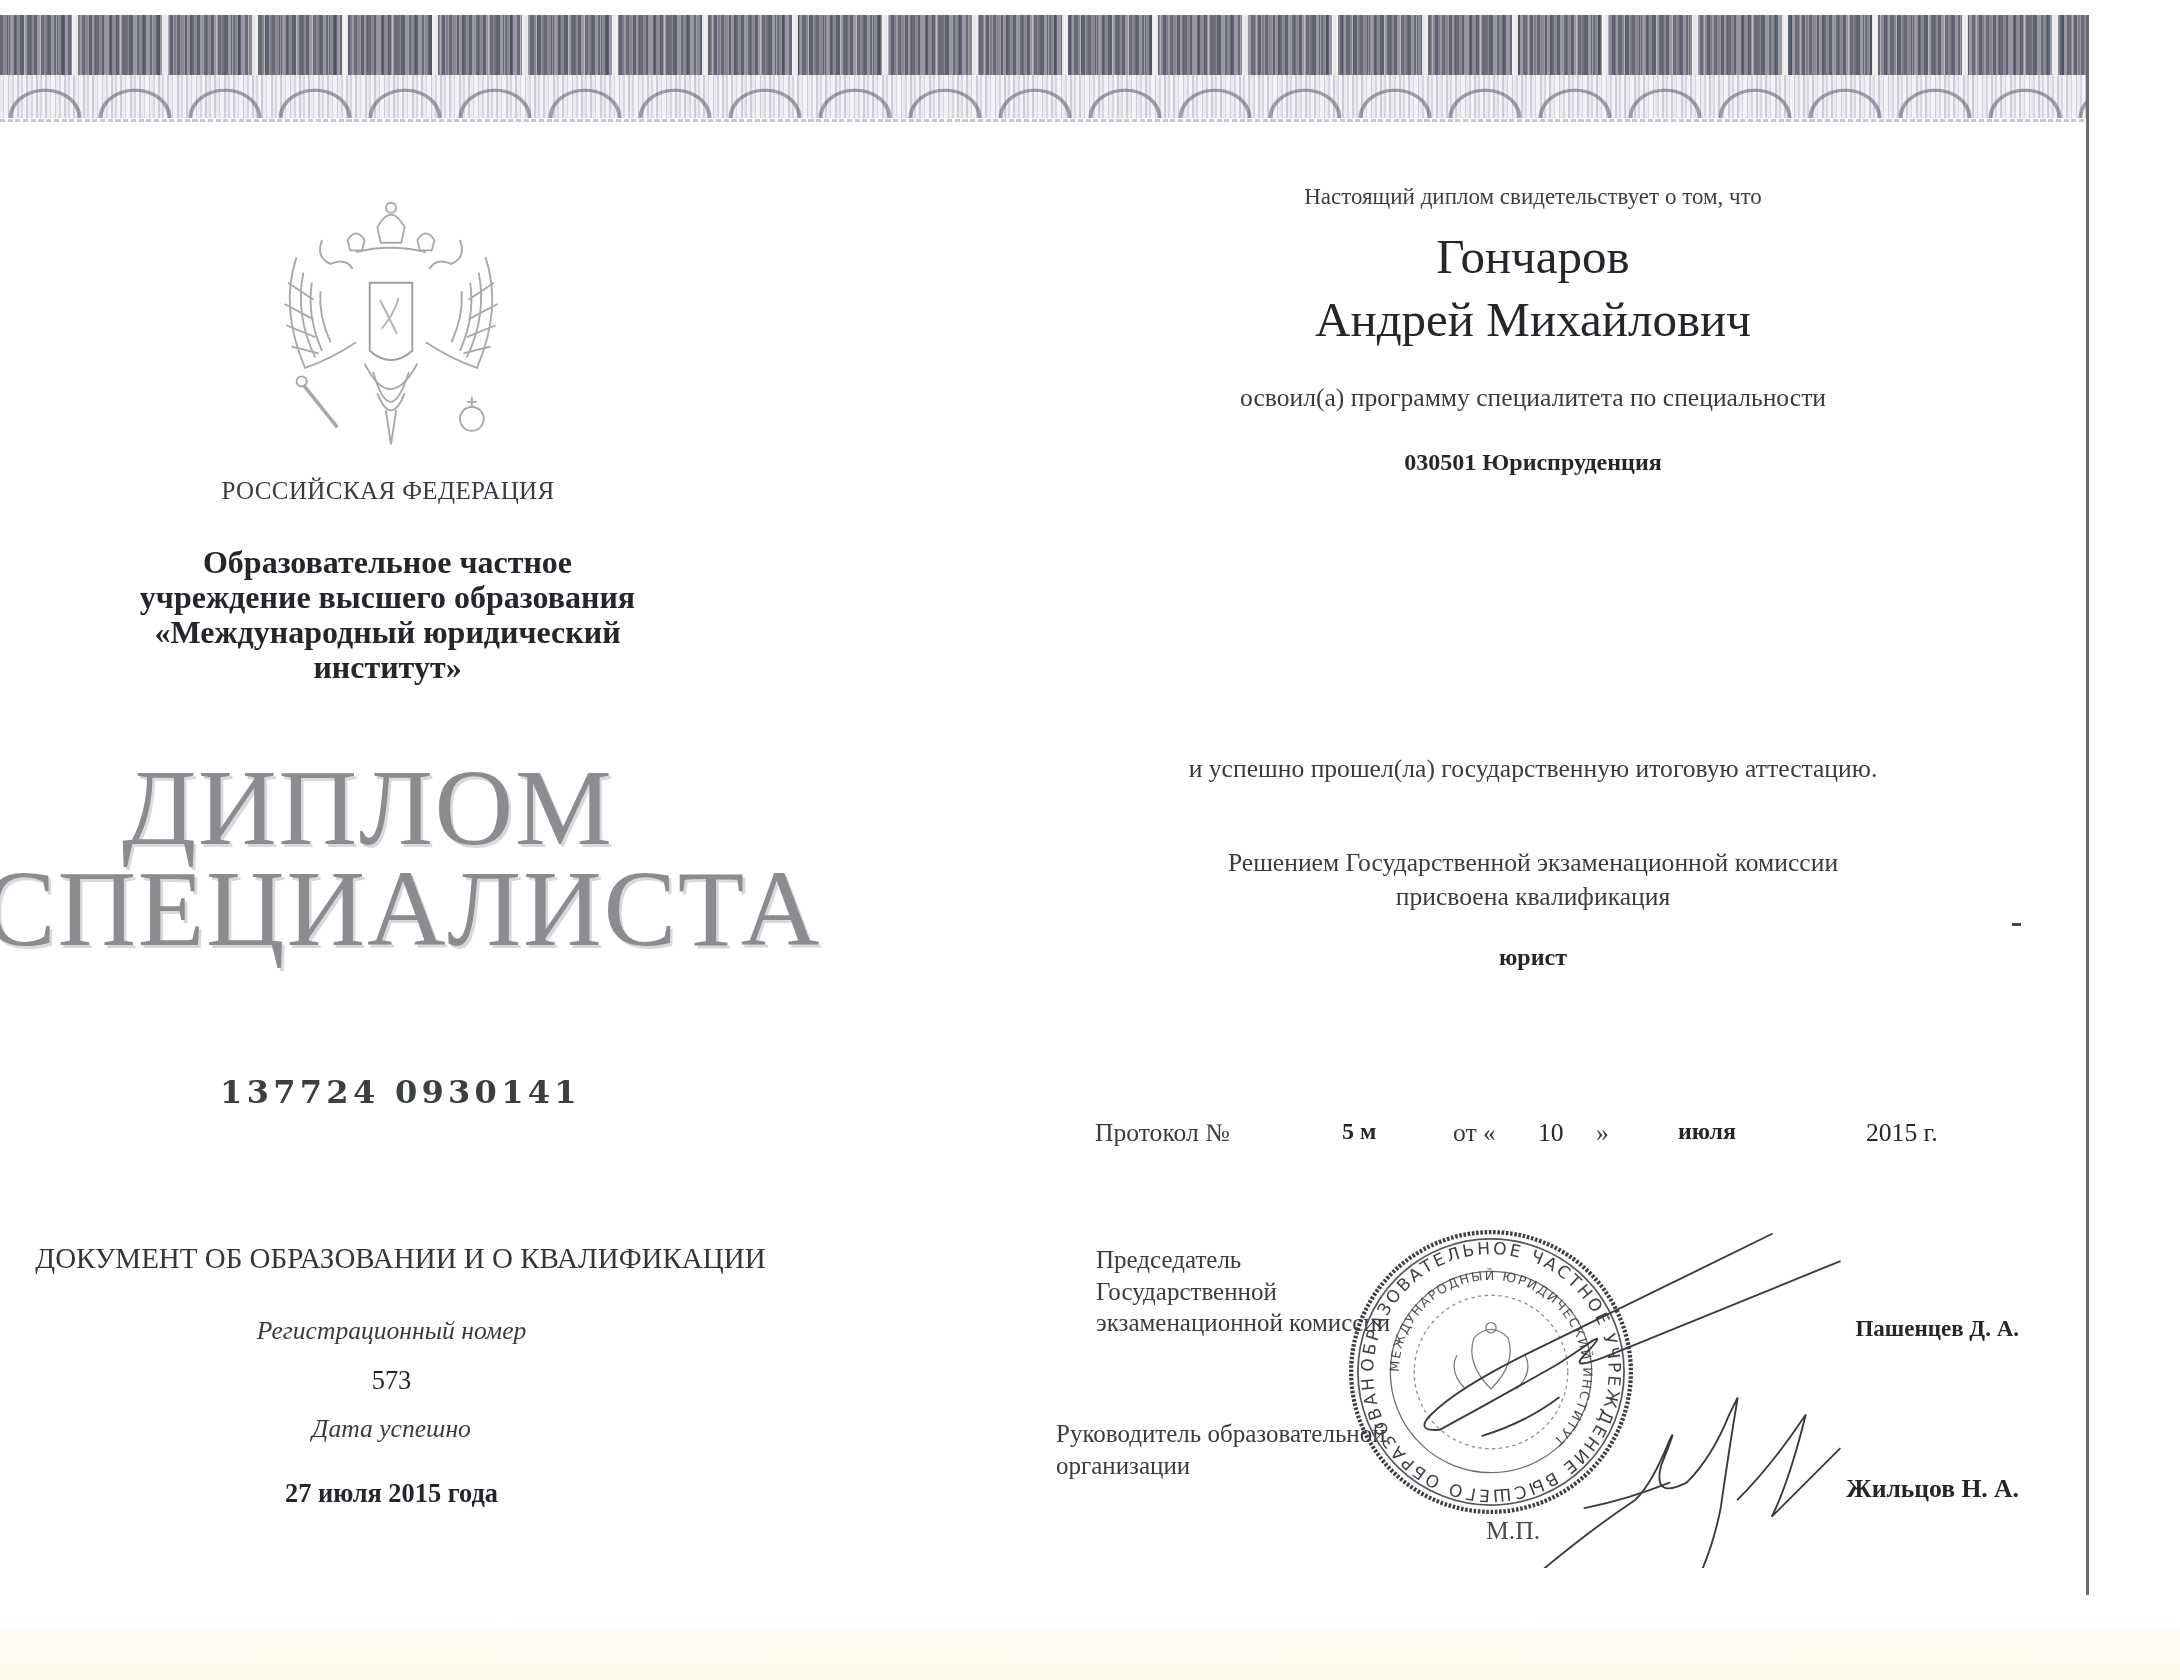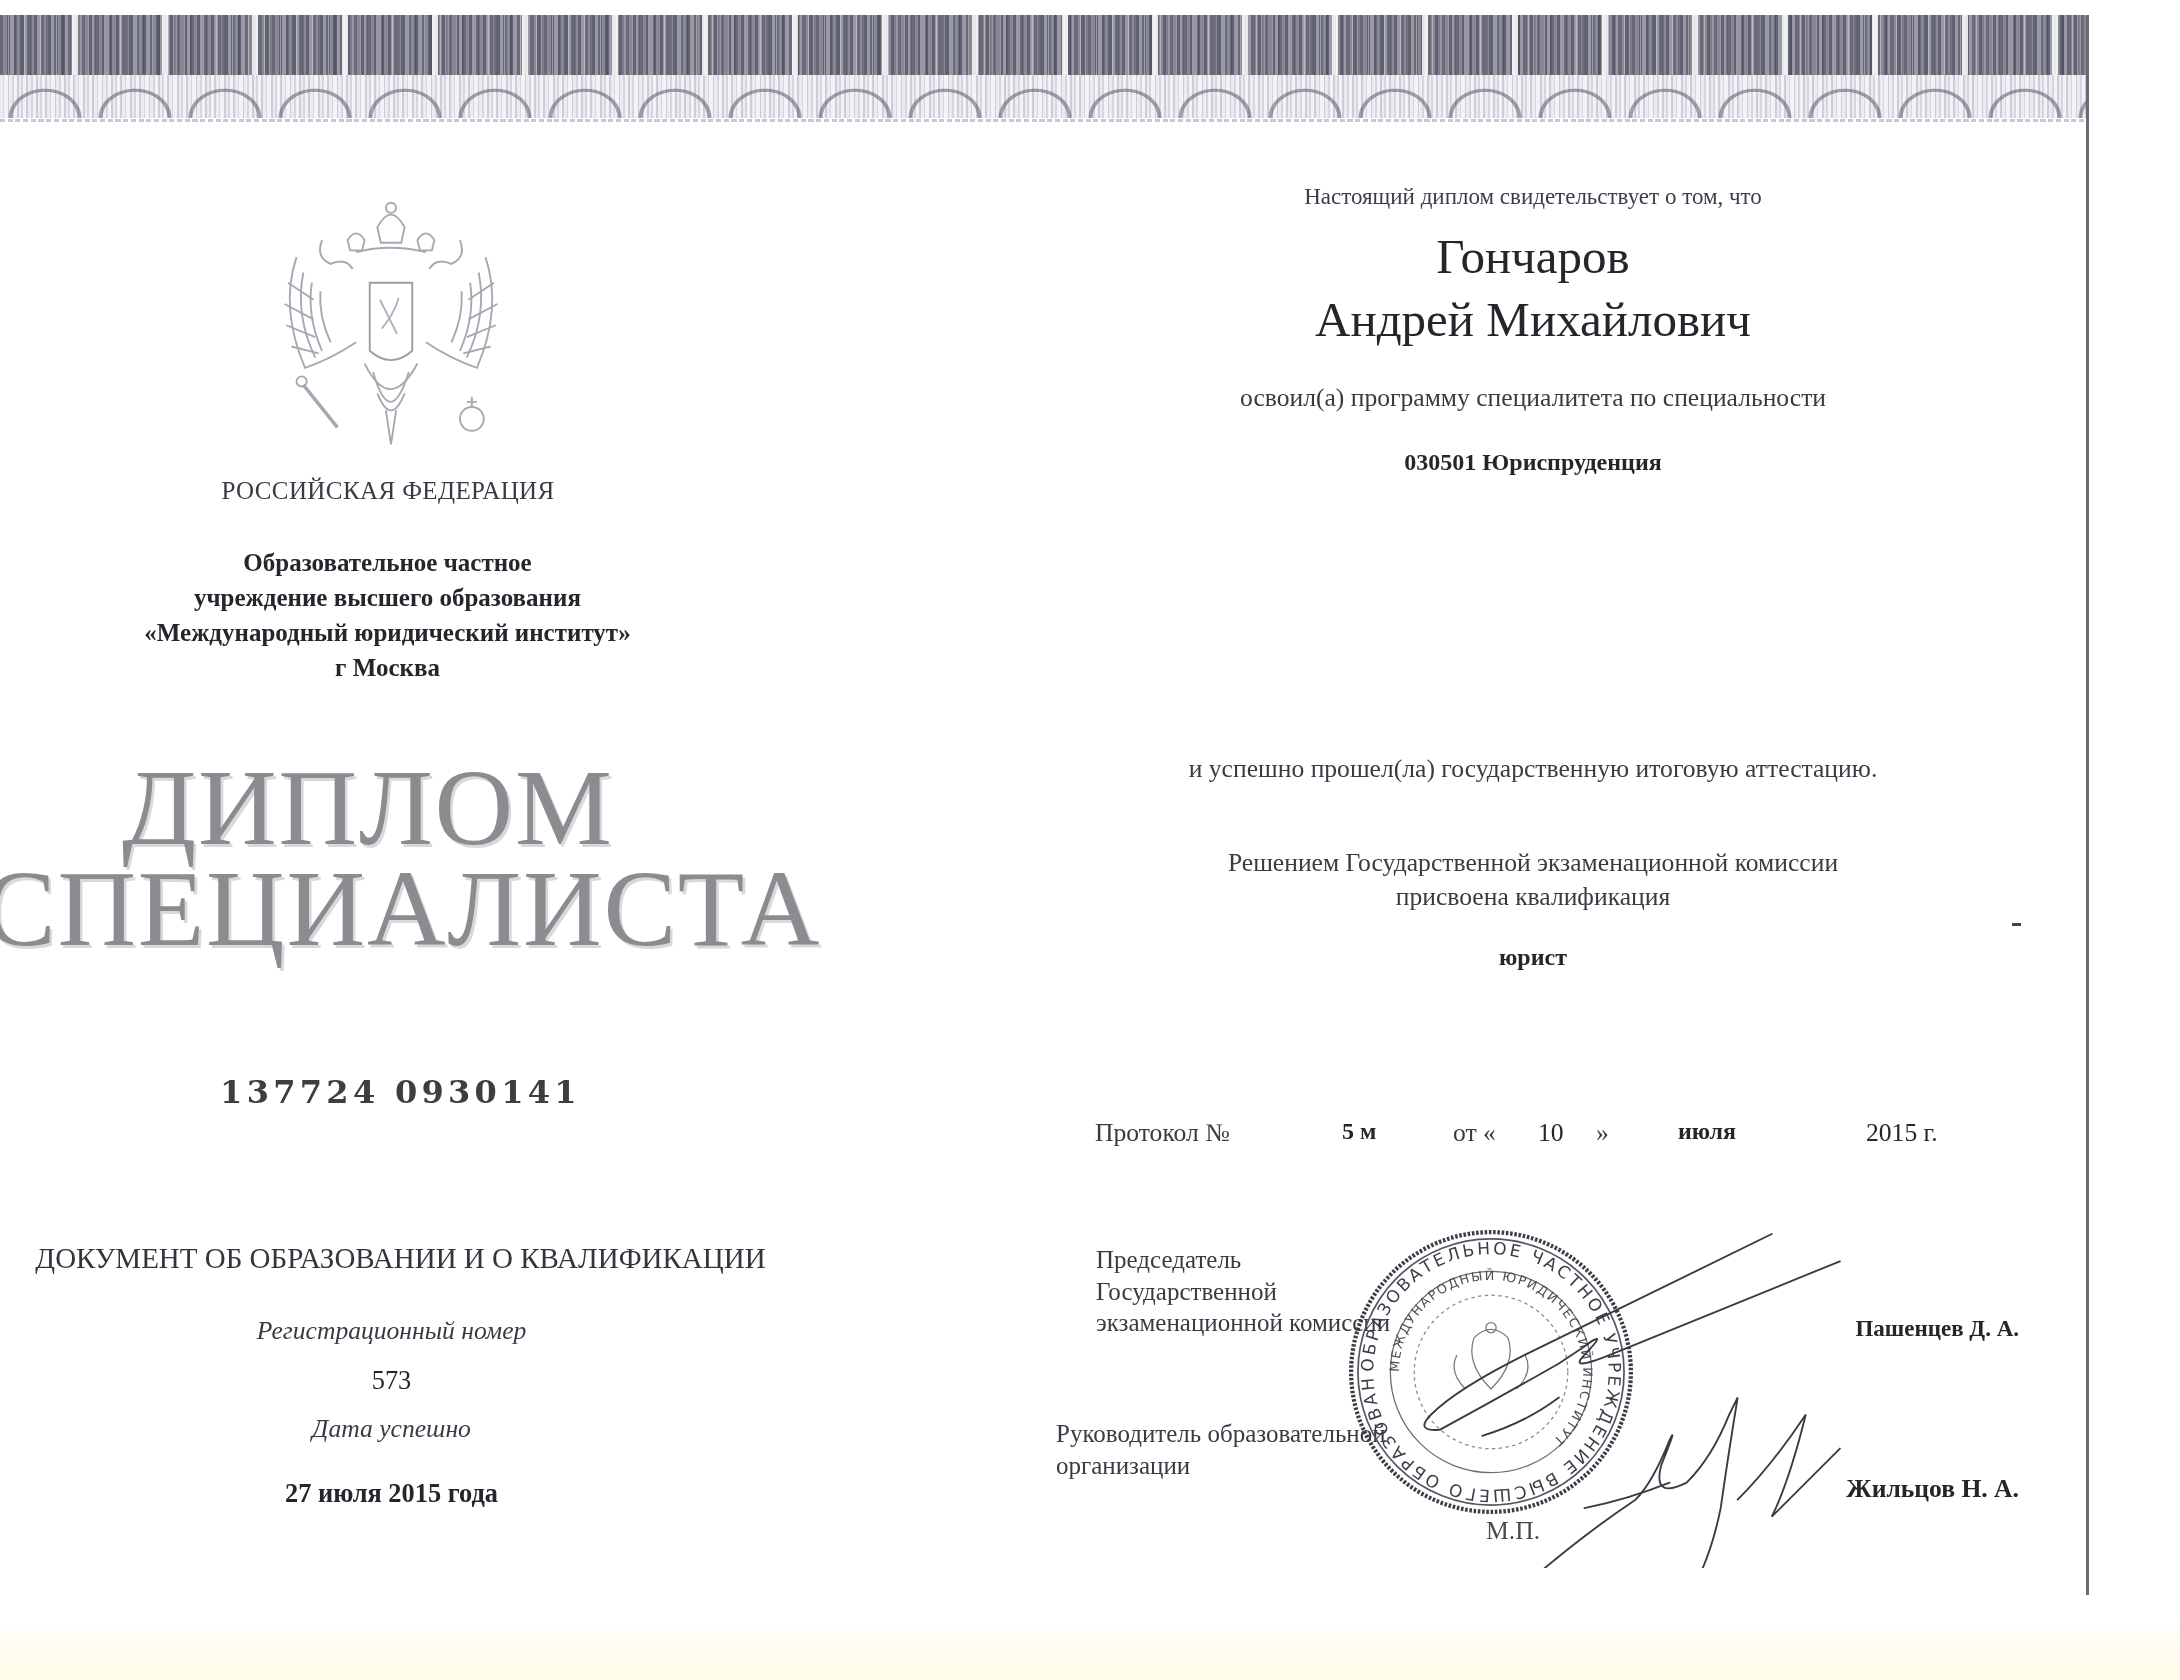--- a/index.html
+++ b/index.html
@@ -47,21 +47,21 @@
     background: linear-gradient(180deg, #fffef6, #fffbe8);
   }
 
   
   .emblem { left: 271px; top: 189px; width: 240px; height: 264px; }
   .rf-label {
     left: 128px; top: 477px; width: 520px; font-size: 25px; letter-spacing: 0.4px;
     color: #3a3a44; font-variant: small-caps;
   }
   .institution {
-    left: 102px; top: 545px; width: 571px; font-size: 25px; line-height: 35px; font-weight: bold; color: #25252c; font-family: Liberation Serif, serif;
+    left: 102px; top: 545px; width: 571px; font-size: 32px; line-height: 35px; font-weight: bold; color: #25252c; font-family: Liberation Serif, serif;
   }
   .title-wrap { left: 0; top: 758px; width: 852px; }
   .title-line {
     font-family: "Liberation Serif", "DejaVu Serif", serif;
     font-size: 109px; line-height: 99px; letter-spacing: 1.7px; color: #8b8b90;
     text-shadow: 2.6px 2.6px 0 rgba(170,170,180,0.45);
     white-space: nowrap;
   }
   .title-line.l1 { position: absolute; left: 122px; top: 0; }
   .title-line.l2 { position: absolute; left: -17px; top: 101px; }
@@ -159,21 +159,20 @@
       <path d="M236 256 v-12 M230 250 h12"></path>
     </g>
   </svg>
 
   <div class="abs rf-label center">РОССИЙСКАЯ ФЕДЕРАЦИЯ</div>
 
   <div class="abs institution center">
     <div>Образовательное частное</div>
     <div>учреждение высшего образования</div>
     <div>«Международный юридический институт»</div>
-    <div style="font-weight:bold;">г Москва</div>
   </div>
 
   <div class="abs title-wrap">
     <div class="title-line l1">ДИПЛОМ</div>
     <div class="title-line l2">СПЕЦИАЛИСТА</div>
   </div>
 
   <div class="abs serial center">137724 0930141</div>
   <div class="abs doc-type center">ДОКУМЕНТ ОБ ОБРАЗОВАНИИ И О КВАЛИФИКАЦИИ</div>
 

